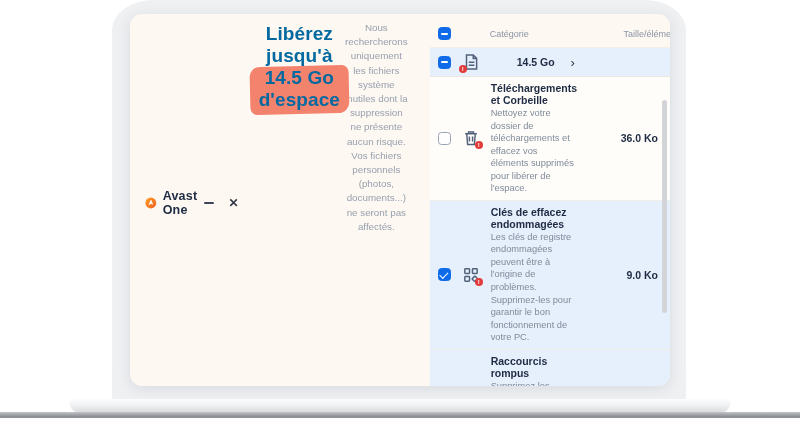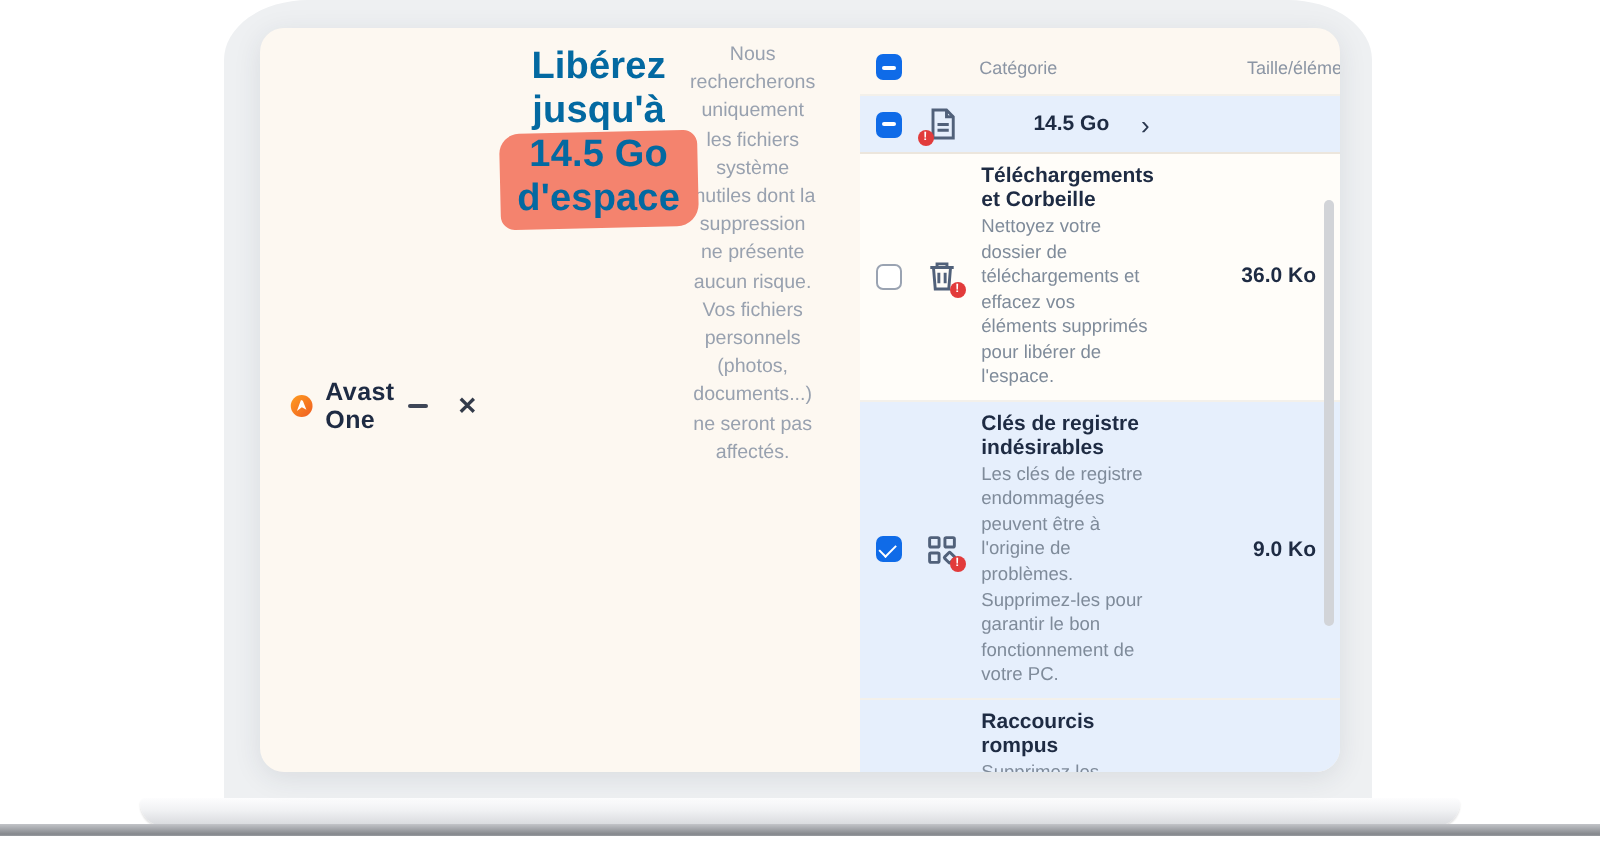--- a/index.html
+++ b/index.html
@@ -166,21 +166,21 @@
         <span class="icon-wrap">
           <svg width="18" height="18" viewBox="0 0 16 16" fill="none" stroke="#51617a" stroke-width="1.3">
             <rect x="2.5" y="2.5" width="4.2" height="4.2" rx="0.6"></rect>
             <rect x="9.3" y="2.5" width="4.2" height="4.2" rx="0.6"></rect>
             <rect x="2.5" y="9.3" width="4.2" height="4.2" rx="0.6"></rect>
             <rect x="9.6" y="9.6" width="3.6" height="3.6" rx="0.5" transform="rotate(45 11.4 11.4)"></rect>
           </svg>
           <span class="badge">!</span>
         </span>
         <span class="row-text">
-          <span class="row-title" style="display:block">Clés de registre indésirables</span>
+          <span class="row-title" style="display:block">Clés de effacez endommagées</span>
           <span class="row-desc" style="display:block">Les clés de registre endommagées peuvent être à l'origine de problèmes. Supprimez-les pour garantir le bon fonctionnement de votre PC.</span>
         </span>
         <span class="row-size">9.0 Ko</span>
         <span class="chev">›</span>
       </div>
 
       <div class="row selected">
         <span class="cb checked"></span>
         <span class="icon-wrap">
           <svg width="18" height="18" viewBox="0 0 16 16" fill="none" stroke="#51617a" stroke-width="1.3" stroke-linecap="round">

